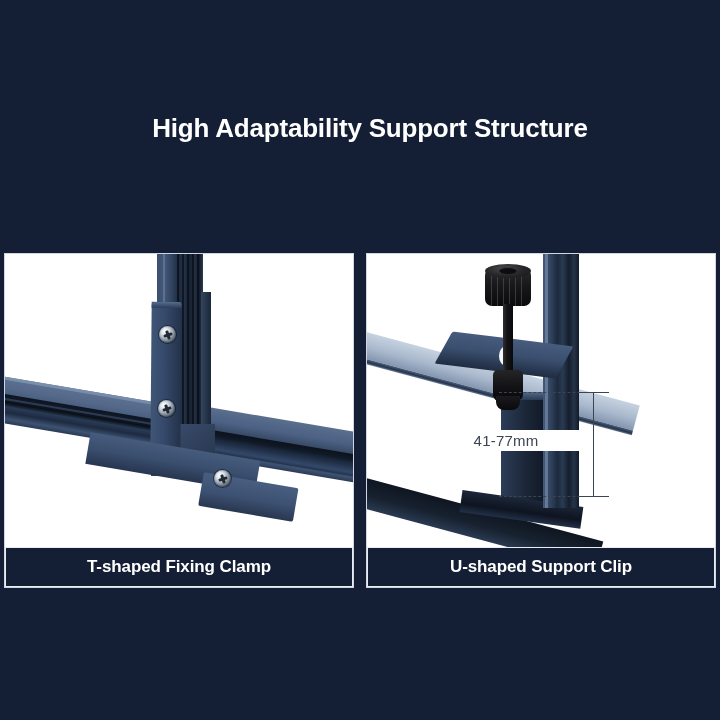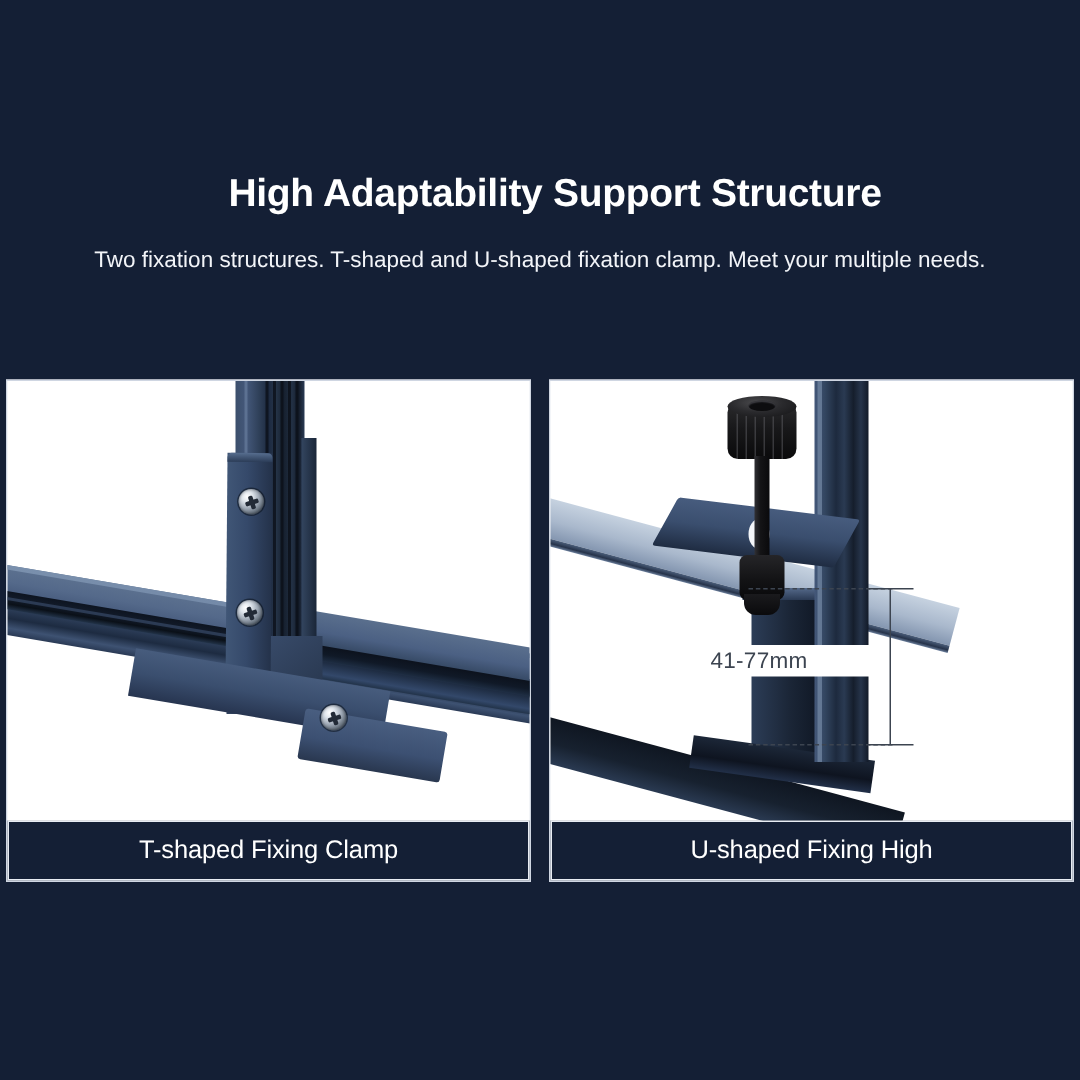--- a/index.html
+++ b/index.html
@@ -78,21 +78,21 @@
     background: #ffffff;
   }
 
   .caption {
     height: 40px;
     flex: 0 0 40px;
     background: #141f35;
     border: 1px solid #e8ecf3;
     color: #ffffff;
     font-size: 17px;
-    font-weight: normal;
+    font-weight: bold;
     display: flex;
     align-items: center;
     justify-content: center;
     letter-spacing: -0.1px;
   }
 
   
 
   
   .t-rail {
@@ -506,21 +506,20 @@
     background: #ffffff;
     padding: 2px 0;
     letter-spacing: .2px;
   }
 </style>
 </head>
 <body>
 
 <div class="header">
   <div class="title">High Adaptability Support Structure</div>
-  <div class="subtitle">Two fixation structures. T-shaped and U-shaped fixation clamp. Meet your multiple needs.</div>
 </div>
 
 <div class="panels">
 
   <div class="panel">
     <div class="photo">
 
       <div class="t-rail">
         <div class="t-rail-face"></div>
         <div class="t-rail-top"></div>
@@ -594,15 +593,15 @@
       <div class="dim">
         <div class="dim-ext top"></div>
         <div class="dim-ext bot"></div>
         <div class="dim-cap top"></div>
         <div class="dim-cap bot"></div>
         <div class="dim-bar"></div>
         <div class="dim-label">41-77mm</div>
       </div>
     </div>
 
-    <div class="caption">U-shaped Fixing High</div>
+    <div class="caption">U-shaped Support Clip</div>
   </div>
 </div>
 
 </body></html>

